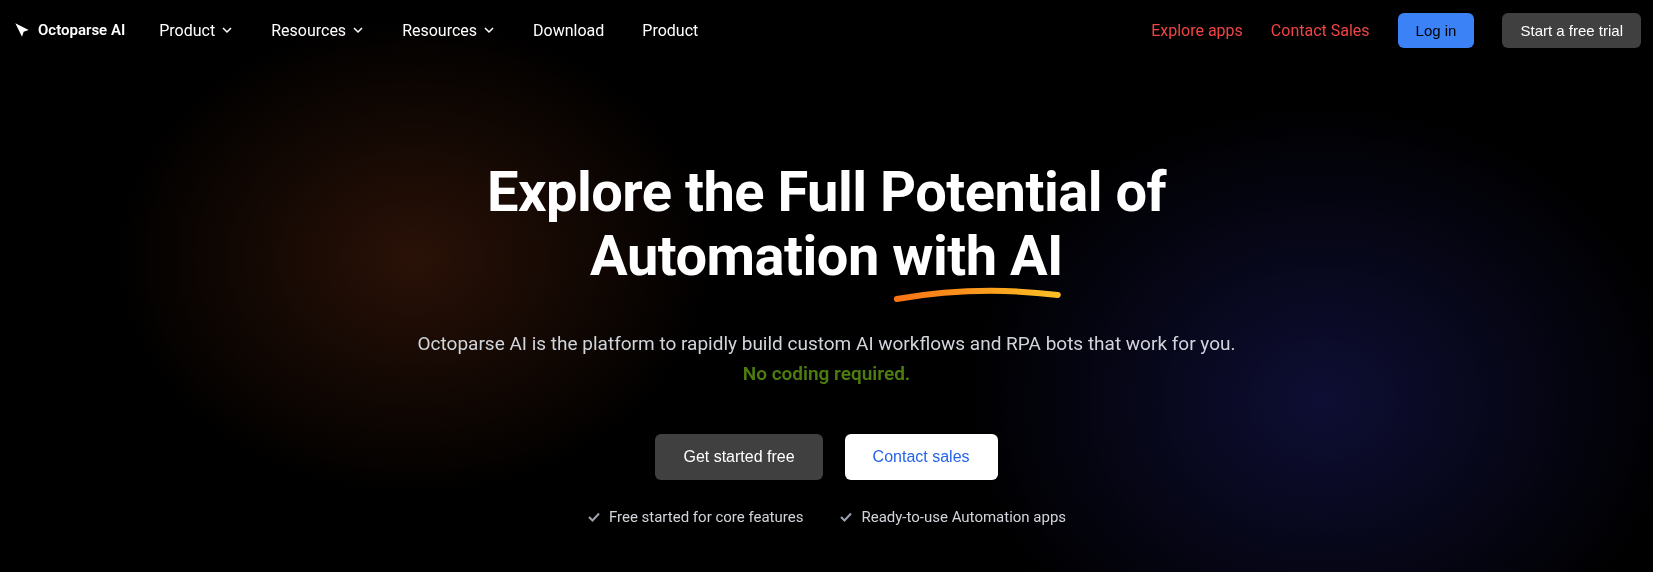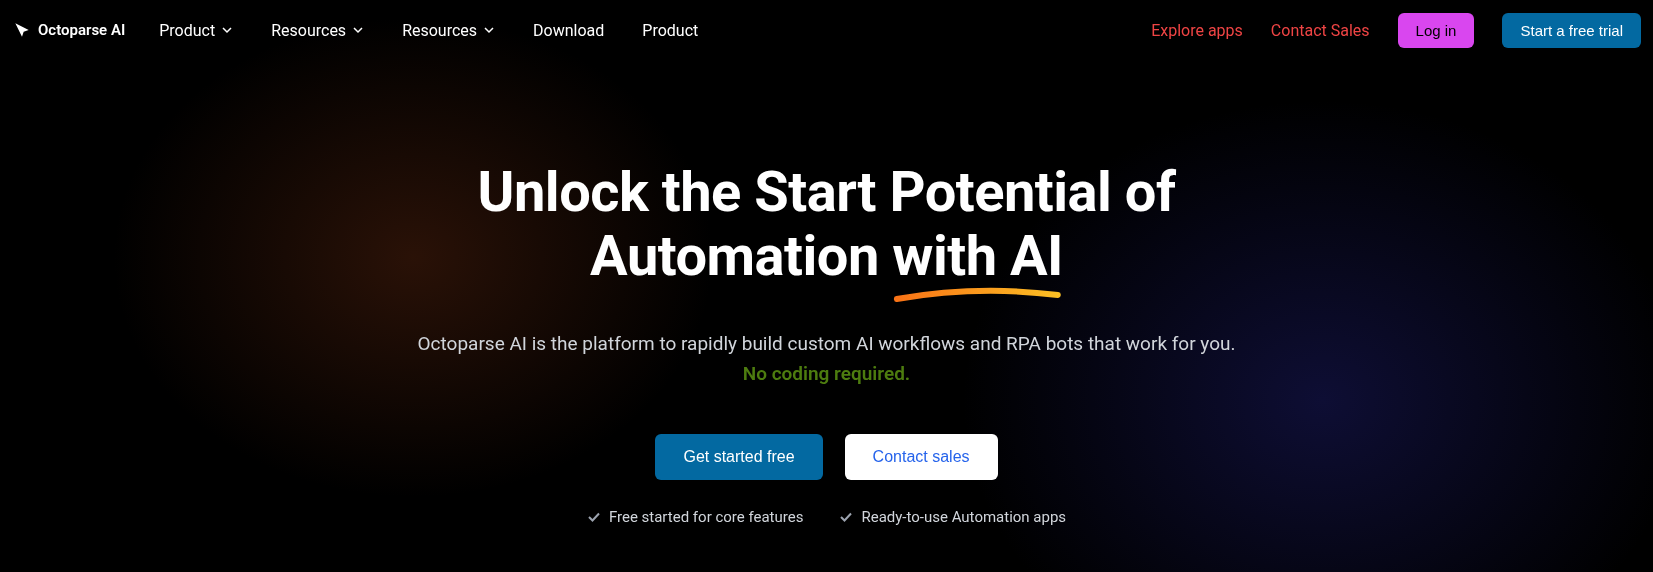--- a/index.html
+++ b/index.html
@@ -75,25 +75,25 @@
 }
 .btn {
   padding: 9px 18px;
   border-radius: 6px;
   font-size: 15px;
   font-weight: 500;
   cursor: pointer;
   border: none;
 }
 .btn-white {
-  background: #d946ef;
+  background: #3b82f6;
   color: #000;
 }
 .btn-blue {
-  background: #0369a1;
+  background: #404040;
   color: #fff;
 }
 .hero {
   position: relative;
   z-index: 2;
   text-align: center;
   padding-top: 100px;
 }
 .hero-title {
   font-size: 56px;
@@ -210,21 +210,21 @@
   <div class="header-right">
     <a class="header-link">Explore apps</a>
     <a class="header-link">Contact Sales</a>
     <button class="btn btn-white">Log in</button>
     <button class="btn btn-blue">Start a free trial</button>
   </div>
 </header>
 
 <section class="hero">
   <h1 class="hero-title">
-    <span>Unlock the Start Potential of</span><br>
+    <span>Explore the Full Potential of</span><br>
     <span>Automation </span><span class="underline-wrap"><span>with AI</span>
       <svg class="underline-svg" viewBox="0 0 180 16" preserveAspectRatio="none">
         <defs>
           <linearGradient id="ug" x1="0" x2="1" y1="0" y2="0">
             <stop offset="0%" stop-color="#f97316"></stop>
             <stop offset="100%" stop-color="#fbbf24"></stop>
           </linearGradient>
         </defs>
         <path d="M5 12 Q 90 -2 175 8" stroke="url(#ug)" stroke-width="6" stroke-linecap="round" fill="none"></path>
       </svg>

